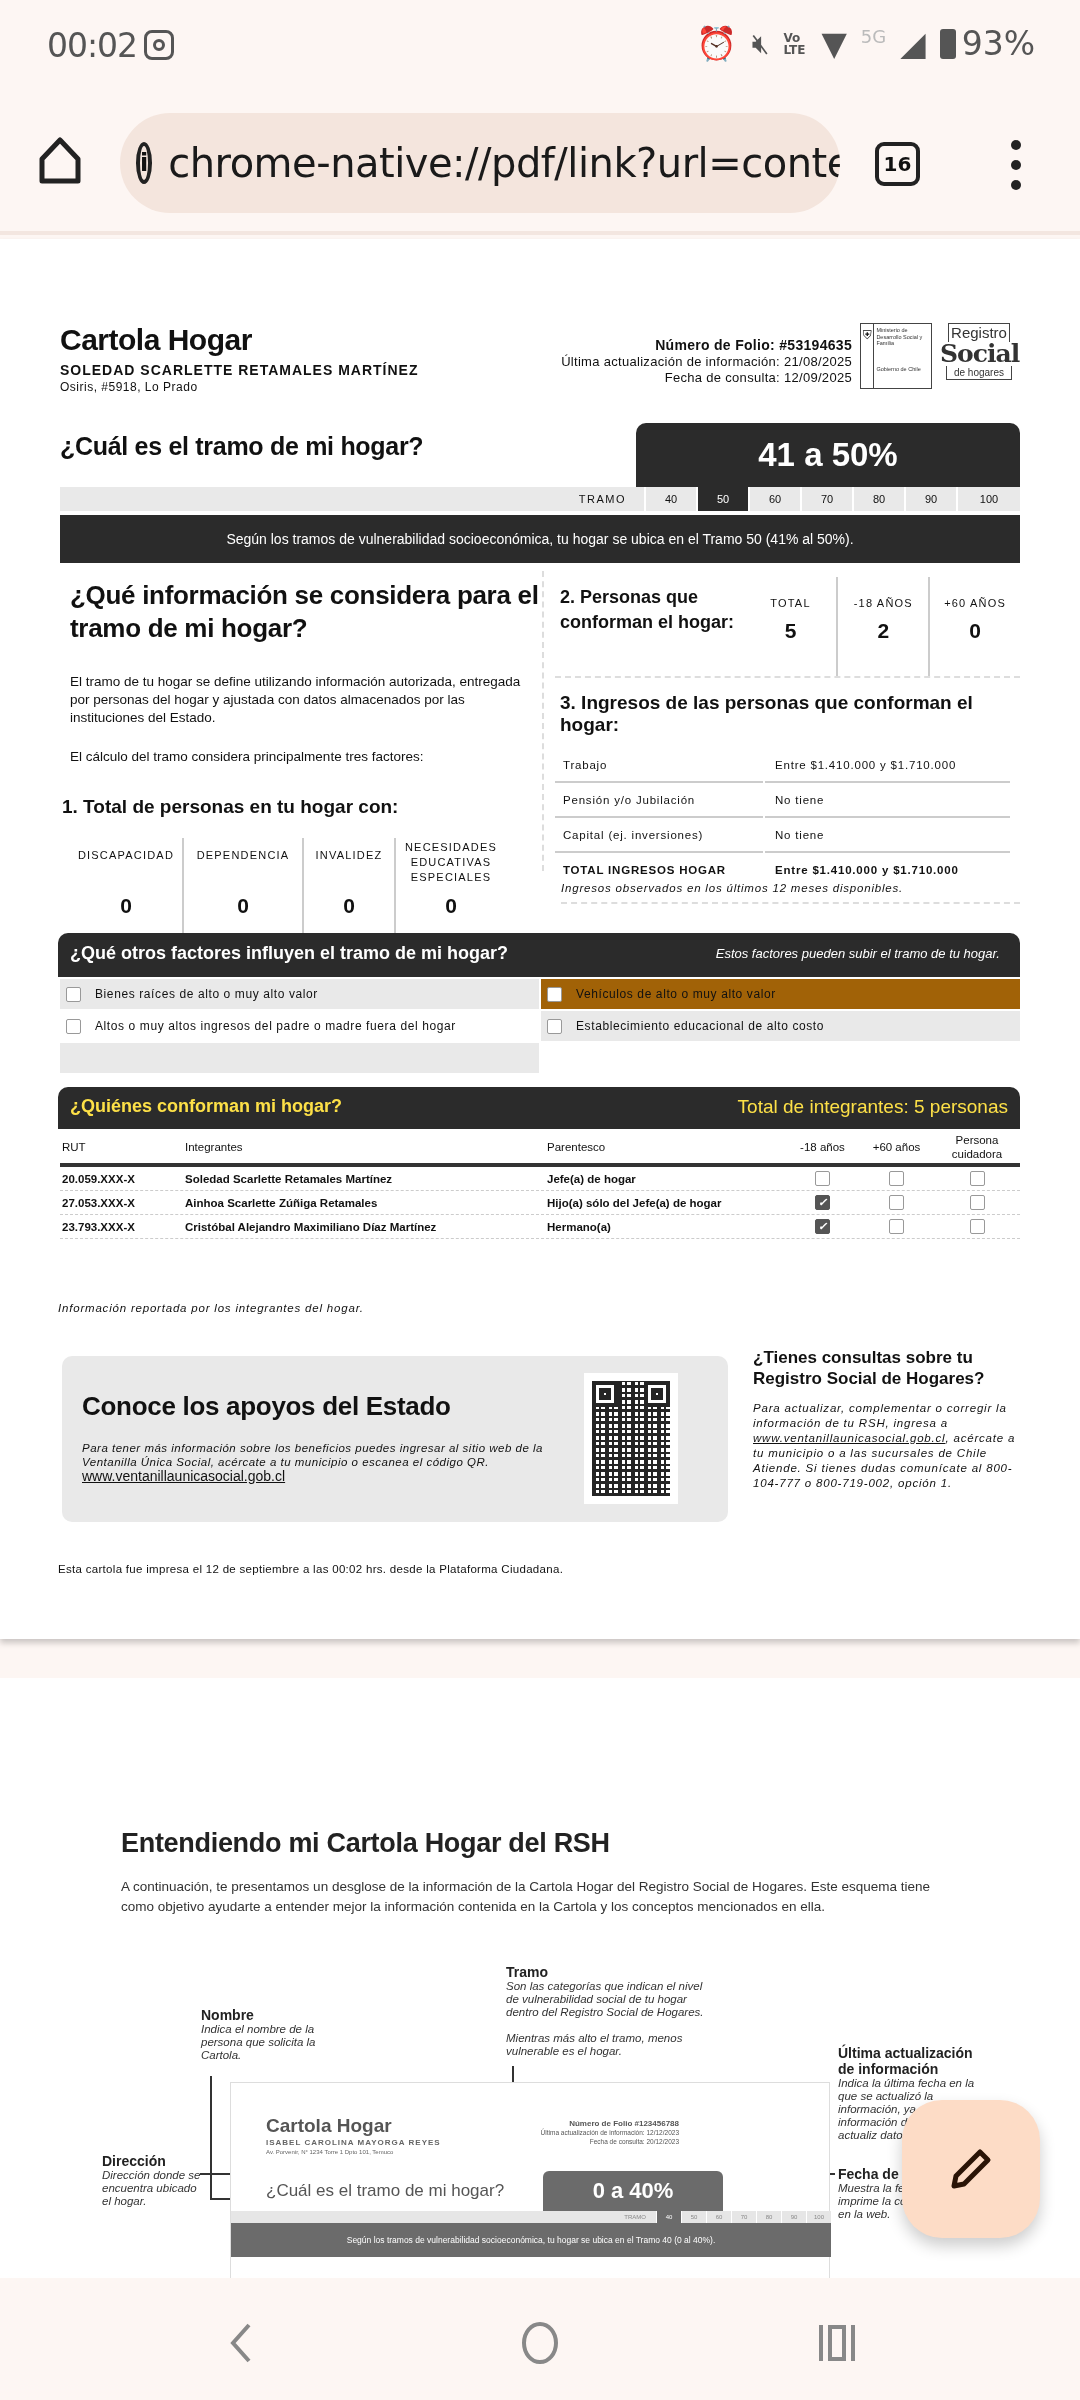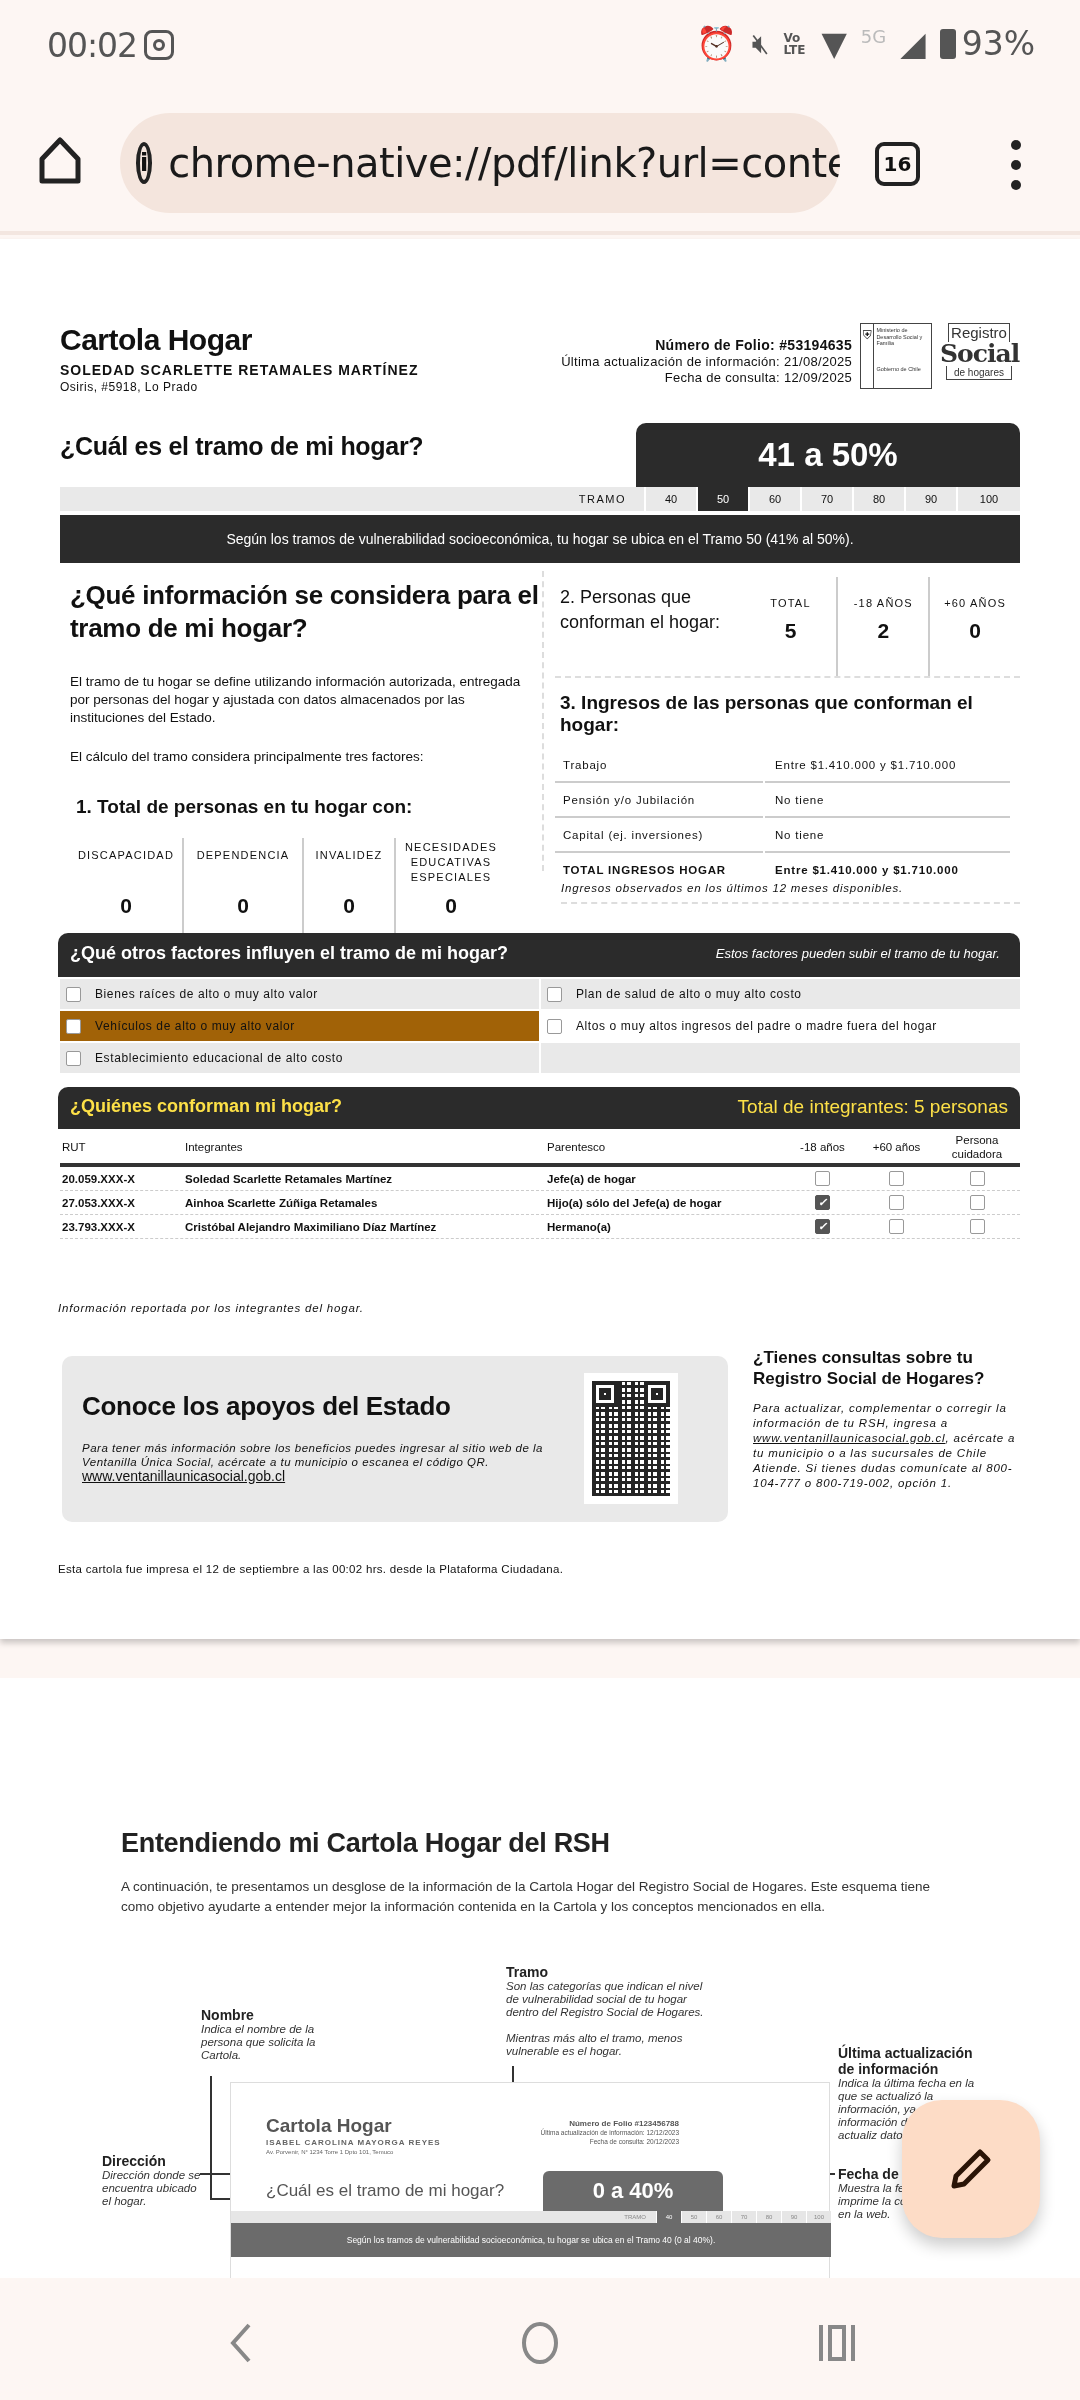--- a/index.html
+++ b/index.html
@@ -41,30 +41,30 @@
 .tramo-bar{position:absolute;left:60px;top:248px;width:960px;height:24px;background:#e9e9e9;display:flex;justify-content:flex-end;align-items:center}
 .tramo-bar .lbl{font-size:11px;letter-spacing:1.5px;margin-right:18px}
 .tramo-bar .cell{width:52px;height:24px;font-size:11px;text-align:center;line-height:24px;border-left:2px solid #fff}
 .tramo-bar .cell.on{background:#2b2b2b;color:#fff}
 .tramo-bar .cell.last{width:64px}
 .tramo-msg{position:absolute;left:60px;top:276px;width:960px;height:48px;background:#2b2b2b;color:#fff;font-size:14px;text-align:center;line-height:48px}
 .col-left{position:absolute;left:60px;top:340px;width:480px}
 .q2{font-size:26px;font-weight:bold;line-height:33px;margin-left:10px;letter-spacing:-0.3px}
 .ptxt{font-size:13.5px;line-height:18px;margin:28px 0 0 10px}
 .ptxt2{font-size:13.5px;margin:22px 0 0 10px}
-.q3{font-size:19px;font-weight:bold;margin:32px 0 0 16px}
+.q3{font-size:19px;font-weight:bold;margin:32px 0 0 2px}
 .factors{display:flex;margin:20px 0 0 10px;height:95px}
 .factors .f{text-align:center;position:relative}
 .factors .f+.f{border-left:2px solid #ccc}
 .factors .f .k{font-size:11px;letter-spacing:1.2px;line-height:15px;height:50px;padding-top:10px}
 .factors .f .v{font-size:21px;font-weight:bold;margin-top:6px}
 .vdash{position:absolute;left:542px;top:332px;height:300px;border-left:2px dashed #ddd}
 .col-right{position:absolute;left:555px;top:338px;width:465px}
 .pers{display:flex;height:101px;border-bottom:2px dashed #ddd}
-.pers .t{width:190px;font-size:18px;font-weight:normal;line-height:25px;padding:8px 0 0 5px}
+.pers .t{width:190px;font-size:18px;font-weight:bold;line-height:25px;padding:8px 0 0 5px}
 .pers .c{width:92px;text-align:center;padding-top:20px}
 .pers .c+.c{border-left:2px solid #ccc}
 .pers .c .k{font-size:11px;letter-spacing:1.2px}
 .pers .c .v{font-size:21px;font-weight:bold;margin-top:10px}
 .ing-t{font-size:19px;font-weight:bold;margin:14px 0 0 5px}
 .ing-tbl{margin:12px 0 0 0;width:455px}
 .ing-tbl .r{display:flex;height:35px;align-items:center;font-size:11.5px;letter-spacing:.8px}
 .ing-tbl .r .a{width:208px;padding-left:8px;border-bottom:2px solid #ccc;height:35px;line-height:35px}
 .ing-tbl .r .b{flex:1;padding-left:10px;border-bottom:2px solid #ccc;height:35px;line-height:35px;margin-left:2px}
 .ing-tbl .r.tot .a,.ing-tbl .r.tot .b{border-bottom:none;font-weight:bold}
@@ -261,24 +261,20 @@
 
   <div class="other-hdr cond">
     <span class="t">¿Qué otros factores influyen el tramo de mi hogar?</span>
     <span class="s">Estos factores pueden subir el tramo de tu hogar.</span>
   </div>
   <div class="other-grid cond">
     <div class="it">
         <span class="cb"></span>
         <span>Bienes raíces de alto o muy alto valor</span>
       </div>
-    <div class="it">
-        <span class="cb"></span>
-        <span>Plan de salud de alto o muy alto costo</span>
-      </div>
     <div class="it" style="background:#a16207">
         <span class="cb"></span>
         <span>Vehículos de alto o muy alto valor</span>
       </div>
     <div class="it" style="background:#fff">
         <span class="cb"></span>
         <span>Altos o muy altos ingresos del padre o madre fuera del hogar</span>
       </div>
     <div class="it" style="background:#e9e9e9">
         <span class="cb"></span>

